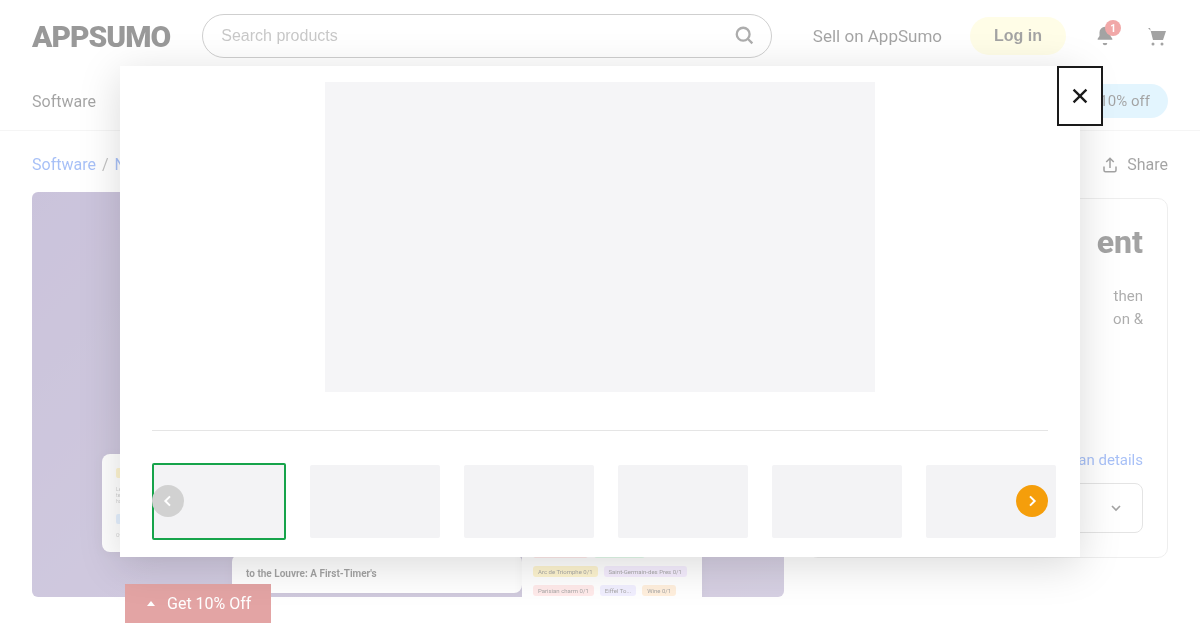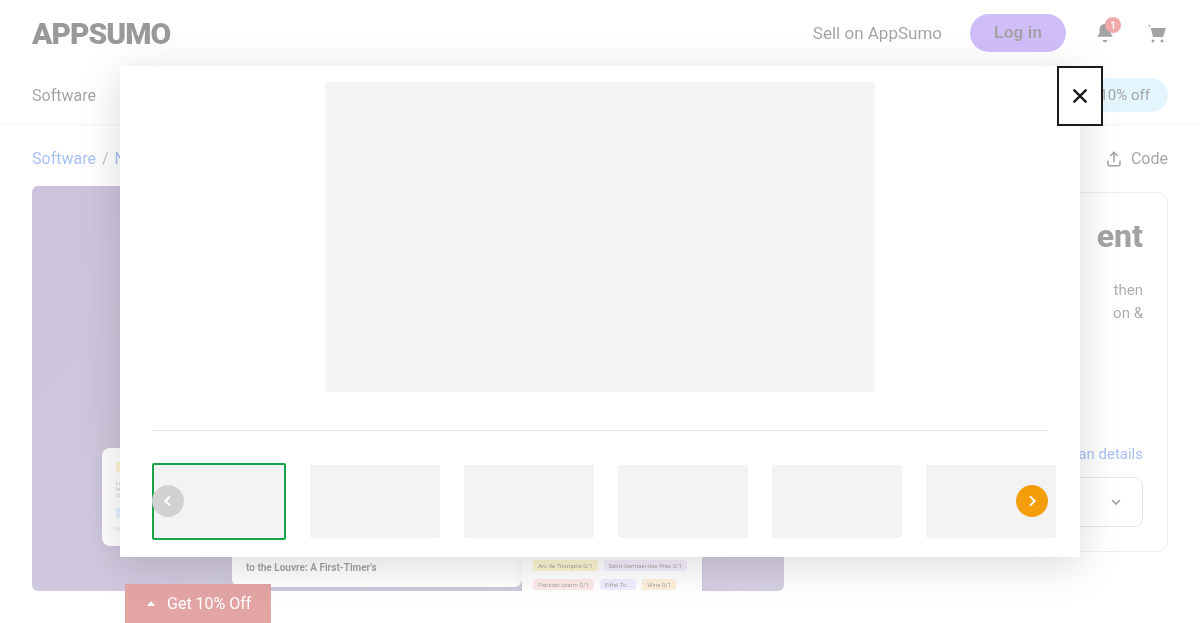--- a/index.html
+++ b/index.html
@@ -5,21 +5,21 @@
     * { margin: 0; padding: 0; box-sizing: border-box; }
     body { font-family: -apple-system, BlinkMacSystemFont, "Segoe UI", Roboto, sans-serif; background: #fff; color: #1a1a1a; width: 1200px; height: 623px; overflow: hidden; position: relative; }
     
     .header { display: flex; align-items: center; padding: 14px 32px; gap: 32px; }
     .logo { font-weight: 900; font-size: 30px; letter-spacing: -1px; color: #000; }
     .search-wrap { flex: 1; max-width: 570px; position: relative; }
     .search-input { width: 100%; padding: 12px 48px 12px 18px; border: 1px solid #888; border-radius: 24px; font-size: 16px; background: #fff; }
     .search-icon { position: absolute; right: 16px; top: 50%; transform: translateY(-50%); }
     .header-right { display: flex; align-items: center; gap: 28px; margin-left: auto; }
     .sell-link { font-size: 17px; color: #1a1a1a; text-decoration: none; }
-    .login-btn { background: #8b5cf6; color: #1a1a1a; padding: 10px 24px; border-radius: 22px; font-size: 16px; font-weight: 600; border: none; cursor: pointer; }
+    .login-btn { background: #fef9c3; color: #1a1a1a; padding: 10px 24px; border-radius: 22px; font-size: 16px; font-weight: 600; border: none; cursor: pointer; }
     .notif-wrap { position: relative; }
     .notif-badge { position: absolute; top: -5px; right: -5px; background: #dc2626; color: #fff; font-size: 10px; font-weight: 700; border-radius: 50%; width: 16px; height: 16px; display: flex; align-items: center; justify-content: center; }
     
     .nav-row { display: flex; align-items: center; padding: 12px 32px; border-bottom: 1px solid #e5e5e5; }
     .nav-item { font-size: 16px; color: #1a1a1a; }
     .promo-pill { margin-left: auto; background: #bae6fd; padding: 8px 18px; border-radius: 18px; font-size: 15px; }
     
     .content { padding: 24px 32px; display: flex; gap: 24px; }
     .content-left { flex: 1; }
     .breadcrumb { display: flex; gap: 6px; font-size: 16px; margin-bottom: 18px; }
@@ -60,20 +60,29 @@
     .nav-circle { width: 32px; height: 32px; border-radius: 50%; display: flex; align-items: center; justify-content: center; position: absolute; top: 50%; margin-top: -1px; cursor: pointer; }
     .nav-prev { left: 32px; background: #d1d1d1; }
     .nav-next { right: 32px; background: #f59e0b; }
     svg { display: block; }
   </style>
 </head>
 <body>
 
 <div class="header">
   <div class="logo">APPSUMO</div>
+  <div class="search-wrap">
+    <input class="search-input" placeholder="Search products" style="">
+    <span class="search-icon">
+      <svg width="22" height="22" viewBox="0 0 24 24" fill="none" stroke="#333" stroke-width="2.5">
+          <circle cx="10" cy="10" r="7"></circle>
+          <line x1="20" y1="20" x2="15" y2="15"></line>
+        </svg>
+    </span>
+  </div>
   <div class="header-right">
     <a class="sell-link">Sell on AppSumo</a>
     <button class="login-btn">Log in</button>
     <div class="notif-wrap">
       <svg width="22" height="22" viewBox="0 0 24 24" fill="#1a1a1a">
           <path d="M12 2a6 6 0 00-6 6v4l-2 3v1h16v-1l-2-3V8a6 6 0 00-6-6zm0 20a2.5 2.5 0 002.5-2.5h-5A2.5 2.5 0 0012 22z"></path>
         </svg>
       <span class="notif-badge">1</span>
     </div>
     <span>
@@ -123,21 +132,21 @@
         <span class="tag" style="background:#ddd6fe">Eiffel To...</span>
         <span class="tag" style="background:#fed7aa">Wine 0/1</span>
       </div>
     </div>
   </div>
   <div class="content-right">
     <div class="share-row">
       <svg width="18" height="18" viewBox="0 0 24 24" fill="none" stroke="#1a1a1a" stroke-width="2">
           <path d="M4 14v5a2 2 0 002 2h12a2 2 0 002-2v-5M12 3v13M7 8l5-5 5 5"></path>
         </svg>
-      <span>Code</span>
+      <span>Share</span>
     </div>
     <div class="product-box">
       <div class="product-title">ent</div>
       <div class="product-desc">
         <span>then</span><br>
         <span>on &amp;</span>
       </div>
       <div class="plan-link">
         <a>lan details</a>
       </div>

